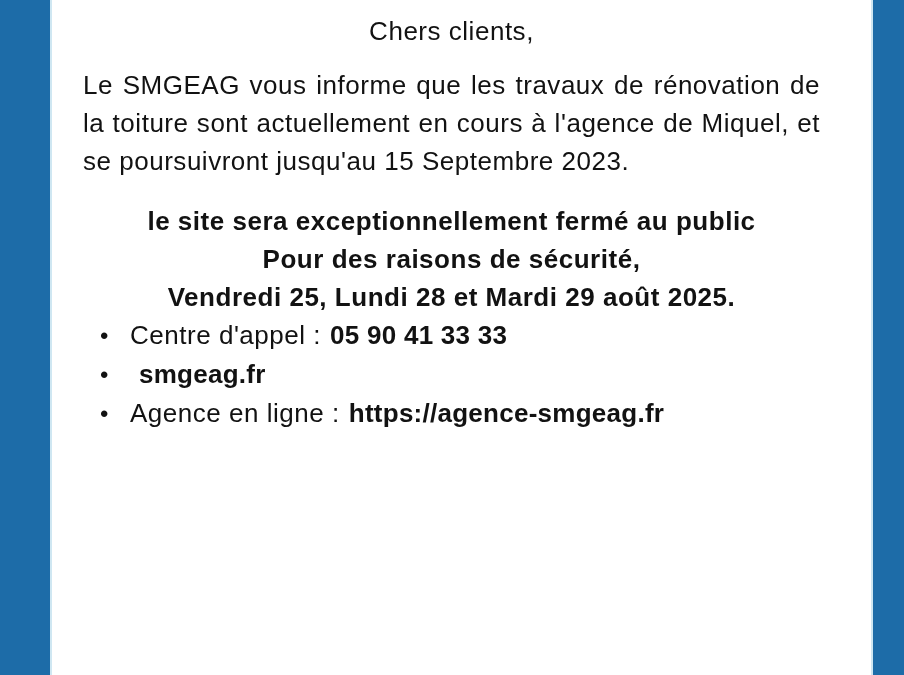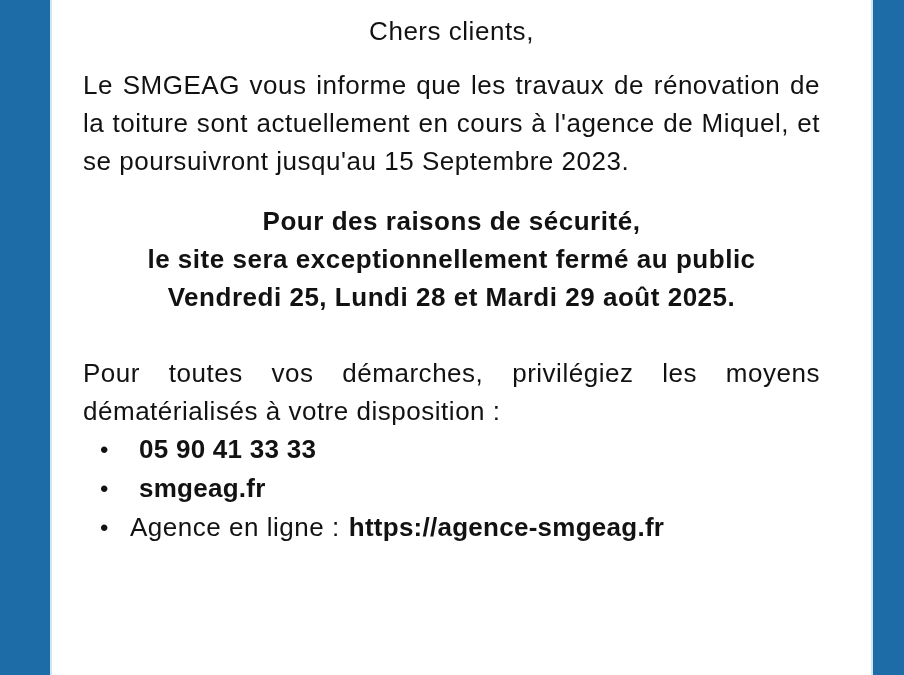--- a/index.html
+++ b/index.html
@@ -87,30 +87,30 @@
 <div class="side-bar right"></div>
 
 <div class="content">
 
   <p class="greeting">Chers clients,</p>
 
   <p class="para">Le SMGEAG vous informe que les travaux de rénovation de la toiture sont actuellement en cours à l'agence de Miquel, et se poursuivront jusqu'au 15 Septembre 2023.</p>
 
 
   <div class="security-block">
+    <div>le site sera exceptionnellement fermé au public</div>
     <div>Pour des raisons de sécurité,</div>
-    <div>le site sera exceptionnellement fermé au public</div>
     <div>Vendredi 25, Lundi 28 et Mardi 29 août 2025.</div>
   </div>
 
-  <p class="para-digital">Pour toutes vos démarches, privilégiez les moyens dématérialisés à votre disposition :</p>
 
   <ul class="contact-list">
     <li>
       <span class="bullet">•</span>
+      <span class="li-label">Centre d'appel :</span>
       <span class="li-value">05 90 41 33 33</span>
     </li>
     <li>
       <span class="bullet">•</span>
       <span class="li-value">smgeag.fr</span>
     </li>
     <li>
       <span class="bullet">•</span>
       <span class="li-label">Agence en ligne :</span>
       <span class="li-value">https://agence-smgeag.fr</span>

